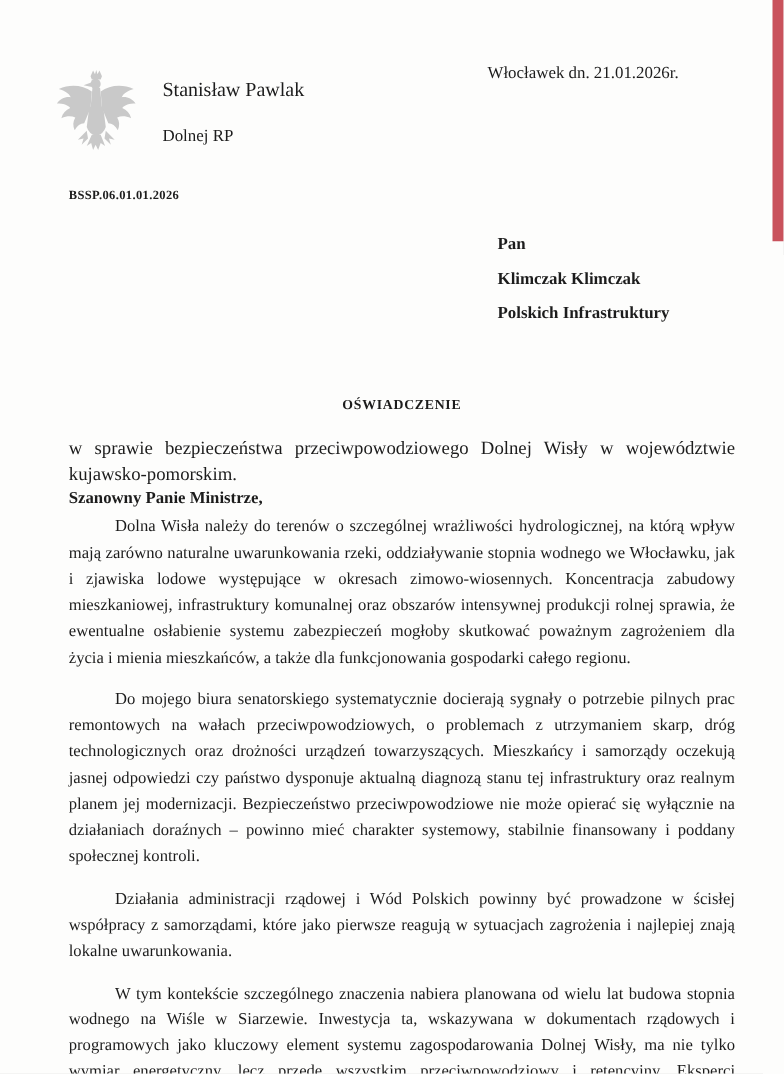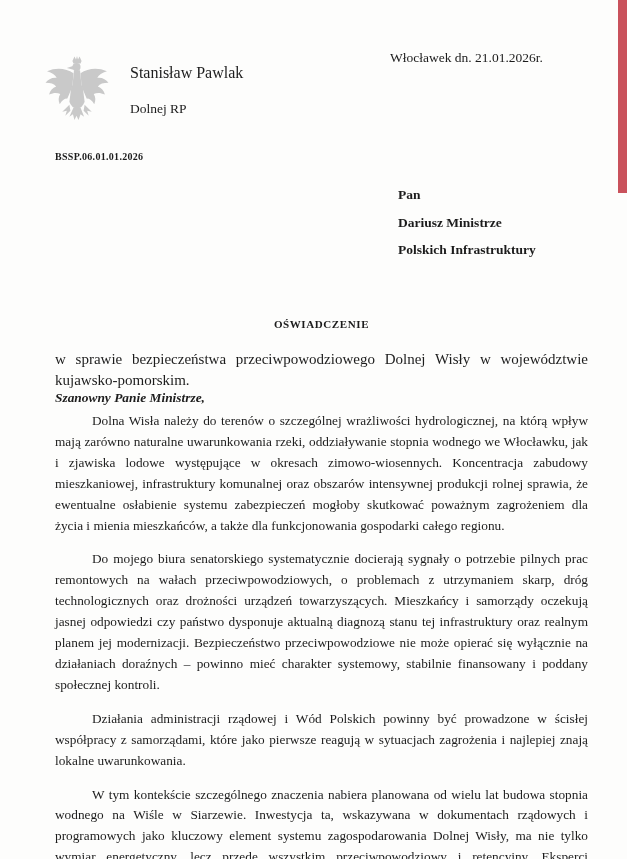--- a/index.html
+++ b/index.html
@@ -83,21 +83,20 @@
     font-size: 15px;
     line-height: 21px;
     text-align: justify;
   }
   .greeting {
     position: absolute;
     left: 55px;
     top: 390px;
     font-size: 13.4px;
     font-weight: bold;
-    font-style: italic;
   }
   .body-text {
     position: absolute;
     left: 55px;
     width: 533px;
     top: 411px;
     font-size: 13.3px;
     line-height: 20.9px;
     text-align: justify;
   }
@@ -130,21 +129,21 @@
     </svg>
   </div>
 
   <div class="sender-name">Stanisław Pawlak</div>
   <div class="sender-title">Dolnej RP</div>
   <div class="date-line">Włocławek dn. 21.01.2026r.</div>
   <div class="ref-number">BSSP.06.01.01.2026</div>
 
   <div class="recipient">
     <div>Pan</div>
-    <div>Dariusz Ministrze</div>
+    <div>Klimczak Klimczak</div>
     <div>Polskich Infrastruktury</div>
   </div>
 
   <div class="doc-title">OŚWIADCZENIE</div>
 
   <div class="doc-subject">w sprawie bezpieczeństwa przeciwpowodziowego Dolnej Wisły w województwie kujawsko-pomorskim.</div>
 
   <div class="greeting">Szanowny Panie Ministrze,</div>
 
   <div class="body-text">

